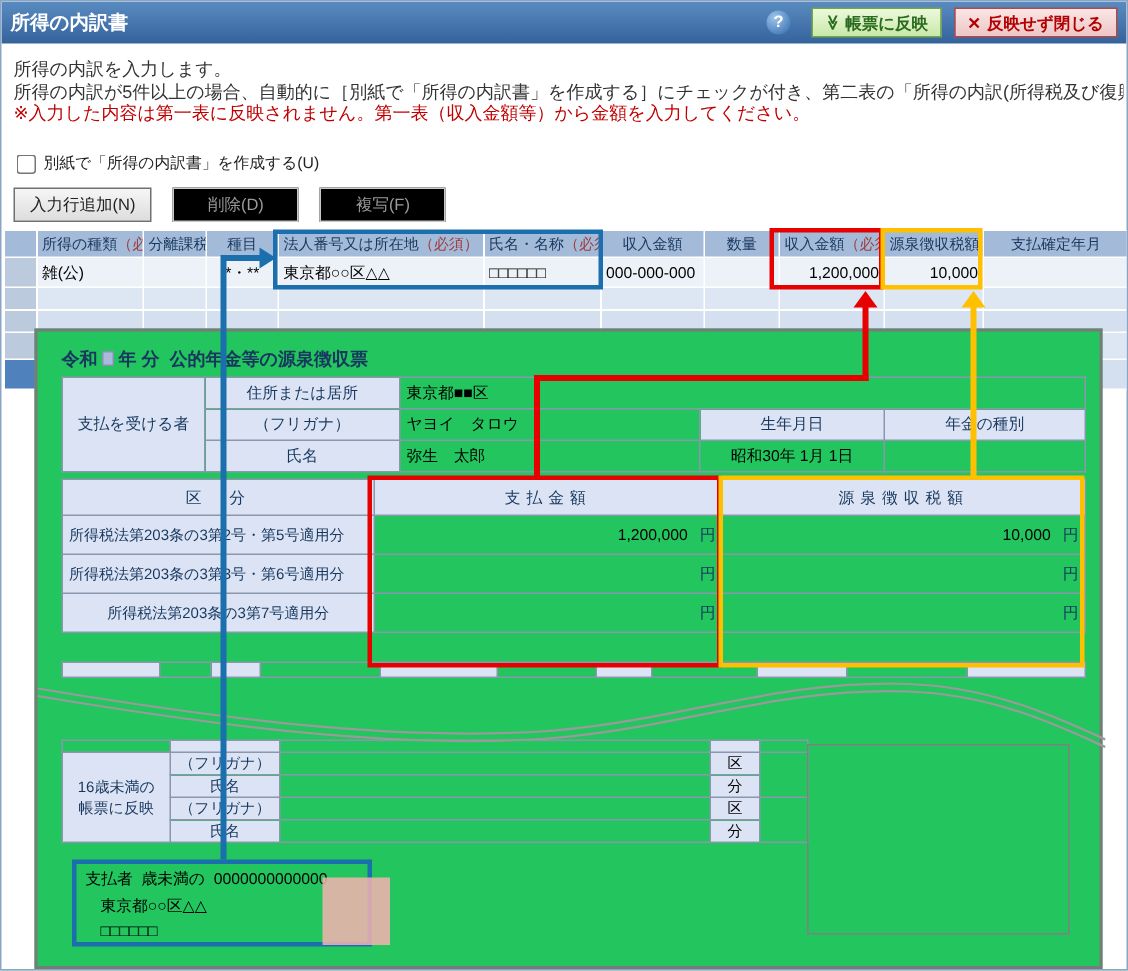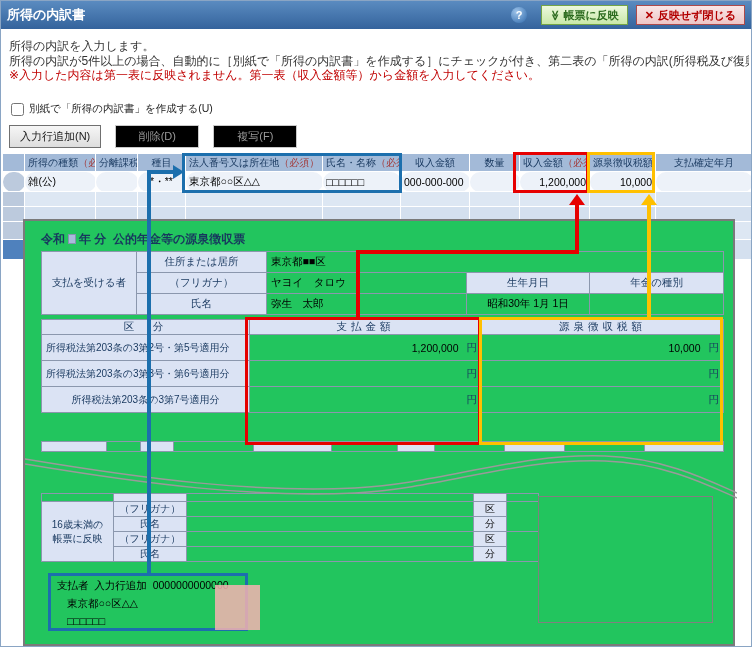--- a/index.html
+++ b/index.html
@@ -30,21 +30,21 @@
   .toolbar { position:absolute; left:8px; top:124px; display:flex; gap:14px; }
   .toolbar button { height:23px; font-size:11px; padding:0 10px; min-width:84px; }
   .btn-enabled { background:linear-gradient(#f6f6f6,#dddddd); border:1px solid #707070; color:#222; cursor:pointer; }
   .btn-disabled { background:#000000; border:1px solid #c9c9c9; color:#9b9b9b; }
 
   
   table.grid { position:absolute; left:1px; top:152px; width:750px; border-collapse:collapse; table-layout:fixed; font-size:10.5px; }
   table.grid th, table.grid td { border:1px solid #ffffff; overflow:hidden; white-space:nowrap; padding:0 3px; }
   table.grid th { background:#a3bad8; color:#17375e; font-weight:normal; height:18px; font-size:10px; }
   table.grid .req { color:#a23b3b; }
-  tr.g-r1 td { background:#edf2f9; height:20px; color:#000;border-radius:10px; }
+  tr.g-r1 td { background:#edf2f9; height:20px; color:#000; }
   tr.g-r2 td { background:#dde7f3; height:15px; }
   tr.g-r3 td { background:#d4e0ef; height:15px; }
   tr.g-r4 td { background:#dde7f3; height:18px; }
   tr.g-r5 td { background:#d4e0ef; height:20px; }
   td.sel { background:#bccadd !important; }
   td.sel-active { background:#4f81bd !important; }
   .num { text-align:right; }
   .ctr { text-align:center; }
 
   
@@ -55,21 +55,21 @@
   table.pv { position:absolute; border-collapse:collapse; table-layout:fixed; font-size:10.5px; }
   table.pv th, table.pv td { border:1px solid #8b97ad; overflow:hidden; white-space:nowrap; padding:0 4px; }
   table.pv th { background:#dbe3f4; color:#17375e; font-weight:normal; }
   table.pv td { color:#000; }
 
   table.pv-a { left:16px; top:30px; width:682px; }
   table.pv-a tr { height:21px; }
   .dash-b { border-bottom-style:dashed !important; border-bottom-color:#9a9a9a !important; }
 
   table.pv-b { left:16px; top:98px; width:682px; }
-  table.pv-b tr.hd { height:15px;margin-left:32px; }
+  table.pv-b tr.hd { height:24px;margin-left:32px; }
   table.pv-b tr.bd { height:26px; }
   table.pv-b th { letter-spacing:4px; }
   table.pv-b td.lbl { background:#dbe3f4; color:#17375e; font-size:10px; }
   .yencell { display:flex; align-items:center; }
   .yencell .v { flex:1; text-align:right; }
   .yencell .y { margin-left:8px; color:#17375e; }
 
   table.pv-sliver { left:16px; top:220px; width:682px; }
   table.pv-sliver td { height:10px; border:1px solid #8b97ad; }
   .f-blue { background:#dbe3f4; }
@@ -414,21 +414,21 @@
         <td></td>
         <td class="kubun-v">分</td>
       </tr>
     </tbody>
       </table>
 
     <div class="pv-rightbox"></div>
 
     <div class="payer-box">
       <div class="l1">
-        <span>支払者</span>&nbsp;&nbsp;<span>入力行追加</span>&nbsp;&nbsp;<span>0000000000000</span>
+        <span>支払者</span>&nbsp;&nbsp;<span>歳未満の</span>&nbsp;&nbsp;<span>0000000000000</span>
       </div>
       <div class="l2">東京都○○区△△</div>
       <div class="l3">□□□□□□</div>
     </div>
 
     <div class="pink-rect"></div>
   </div>
 
   <div class="ov box-blue-grid"></div>
   <div class="ov box-red-grid"></div>

